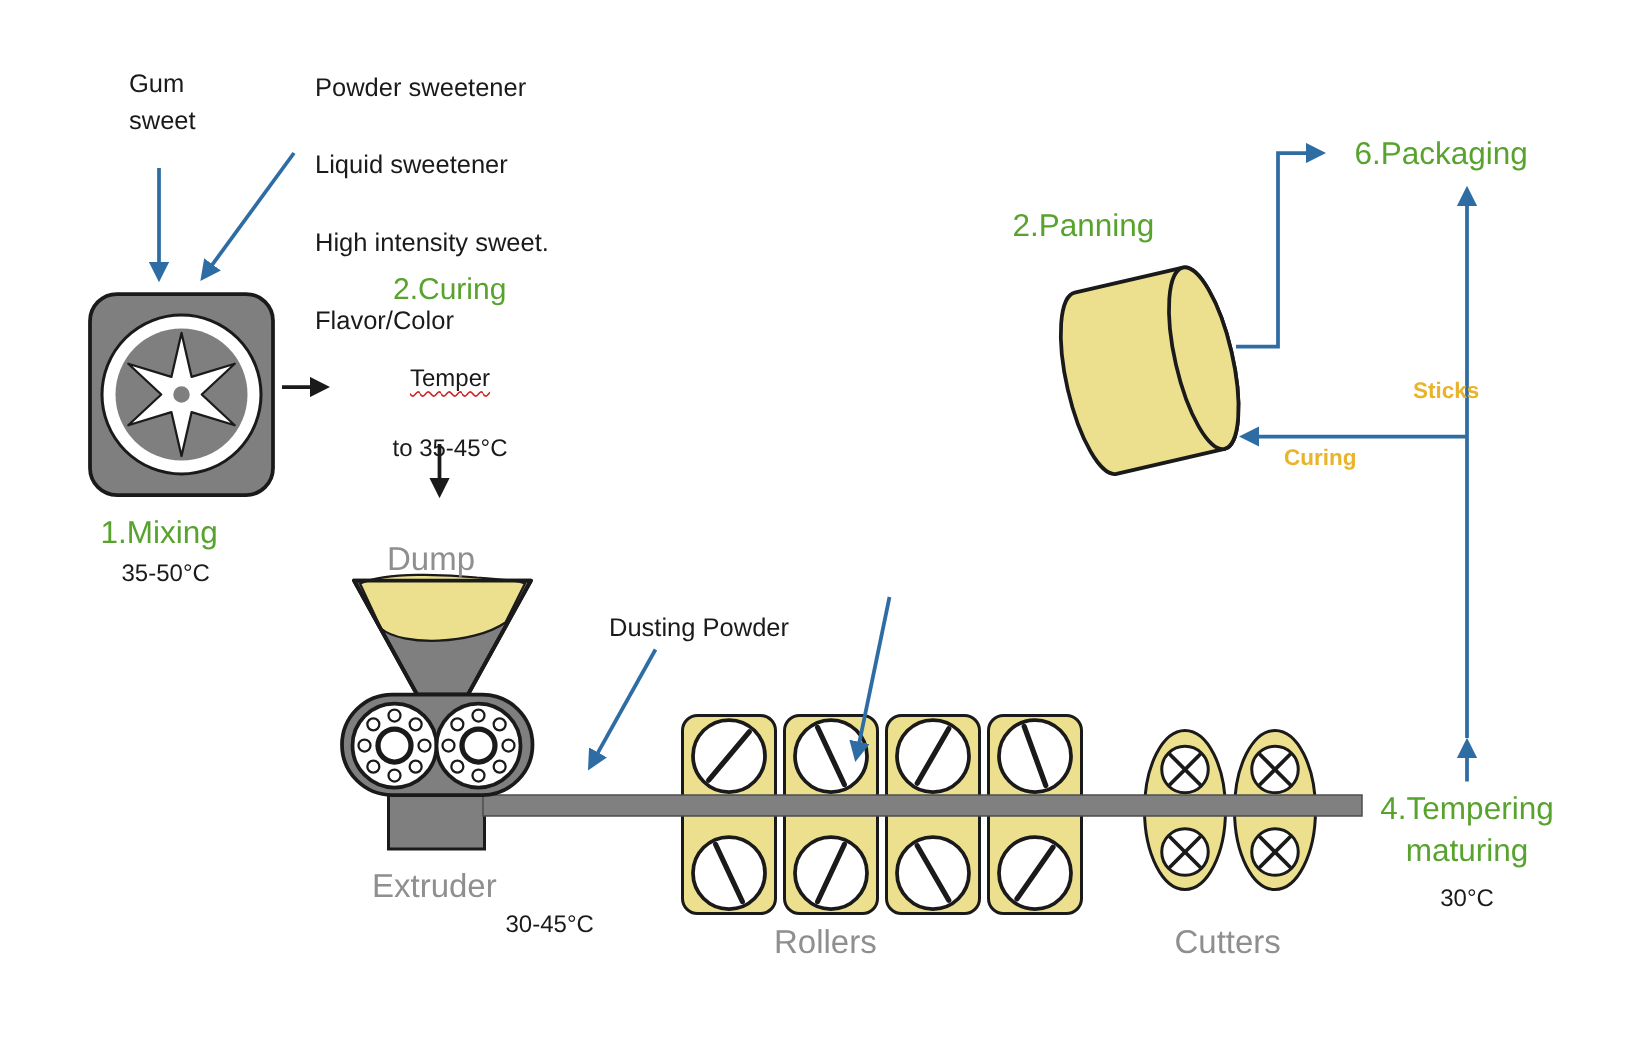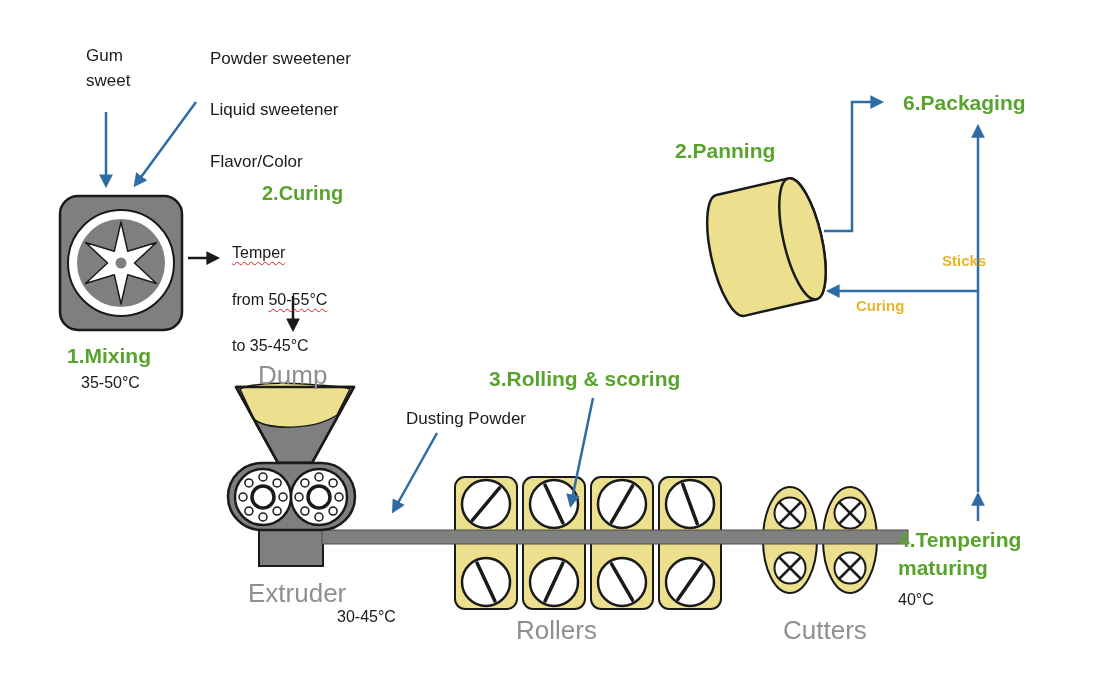--- a/index.html
+++ b/index.html
@@ -1,26 +1,26 @@
 <!DOCTYPE html>
 <html style="--green: #58a32e; --gold: #e9b32a; --blue: #2e6da4; --ink: #1a1a1a; --gray_machine: #7f7f7f; --gray_text: #8f8f8f; --yellow_fill: #ece08f;"><head>
 <meta charset="utf-8">
 <style>
   body{margin:0}
   .stage{position:relative;width:1094px;height:699px;background:#fff;
          font-family:"Liberation Sans",sans-serif;overflow:hidden}
   svg.layer{position:absolute;left:0;top:0;display:block}
   .lbl{position:absolute;white-space:pre-line;line-height:1.45}
-  .green{color:var(--green,#58a32e);font-weight:700;font-size:20px}
+  .green{color:var(--green,#58a32e);font-weight:400;font-size:20px}
   .big{font-size:21px}
   .gold{color:var(--gold,#e9b32a);font-weight:700;font-size:15px}
-  .graytxt{color:var(--gray_text,#8f8f8f);font-size:26px}
+  .graytxt{color:var(--gray_text,#8f8f8f);font-size:22px}
   .ink{color:var(--ink,#1a1a1a);font-size:16px}
   .ink17{color:var(--ink,#1a1a1a);font-size:17px}
-  .center{text-align:left}
+  .center{text-align:center}
   .squig{text-decoration:underline wavy #d22222;text-decoration-thickness:1px;text-underline-offset:3px}
 </style>
 </head>
 <body>
 
 <div class="stage">
 
   <svg class="layer" width="1094" height="699" viewBox="0 0 1094 699">
     <defs>
       <marker id="mblue" viewBox="0 0 10 10" refX="7" refY="5" markerWidth="5.5" markerHeight="5.5" orient="auto-start-reverse">
@@ -147,47 +147,46 @@
       <line x1="293" y1="296" x2="293" y2="328" marker-end="url(#mdark)"></line>
     </g>
   </svg>
 
   <div class="lbl ink17" style="left:86px;top:44px">Gum
 sweet</div>
 
   <div class="lbl ink17" style="left:210px;top:20px;line-height:1.52">
     <div>Powder sweetener</div>
     <div>Liquid sweetener</div>
+    <div>High intensity sweet.</div>
     <div>Flavor/Color</div>
   </div>
 
   <div class="lbl green" style="left:262px;top:179px">2.Curing</div>
   <div class="lbl ink center" style="left:232px;top:218px;width:136px">
     <div><span class="squig">Temper</span></div>
-    <div><span>from </span><span class="squig">50-55°C</span></div>
     <div>to 35-45°C</div>
   </div>
 
   <div class="lbl green big" style="left:67px;top:341px">1.Mixing</div>
   <div class="lbl ink" style="left:81px;top:371px">35-50°C</div>
 
   <div class="lbl graytxt" style="left:258px;top:357px">Dump</div>
   <div class="lbl ink17" style="left:406px;top:407px">Dusting Powder</div>
 
-  <div class="lbl green big" style="left:489px;top:364px">3.Rolling &amp; scoring</div>
 
   <div class="lbl graytxt" style="left:248px;top:575px">Extruder</div>
   <div class="lbl ink" style="left:337px;top:605px">30-45°C</div>
 
   <div class="lbl graytxt" style="left:516px;top:612px">Rollers</div>
   <div class="lbl graytxt" style="left:783px;top:612px">Cutters</div>
 
   <div class="lbl green big center" style="left:898px;top:526px;width:160px;line-height:1.35">4.Tempering
 maturing</div>
-  <div class="lbl ink center" style="left:898px;top:588px;width:160px">40°C</div>
+  <div class="lbl ink center" style="left:898px;top:588px;width:160px">30°C</div>
 
   <div class="lbl green big" style="left:675px;top:136px">2.Panning</div>
   <div class="lbl green big" style="left:903px;top:88px">6.Packaging</div>
 
   <div class="lbl gold" style="left:856px;top:295px">Curing</div>
   <div class="lbl gold" style="left:942px;top:250px">Sticks</div>
 
 </div>
 
 </body></html>

